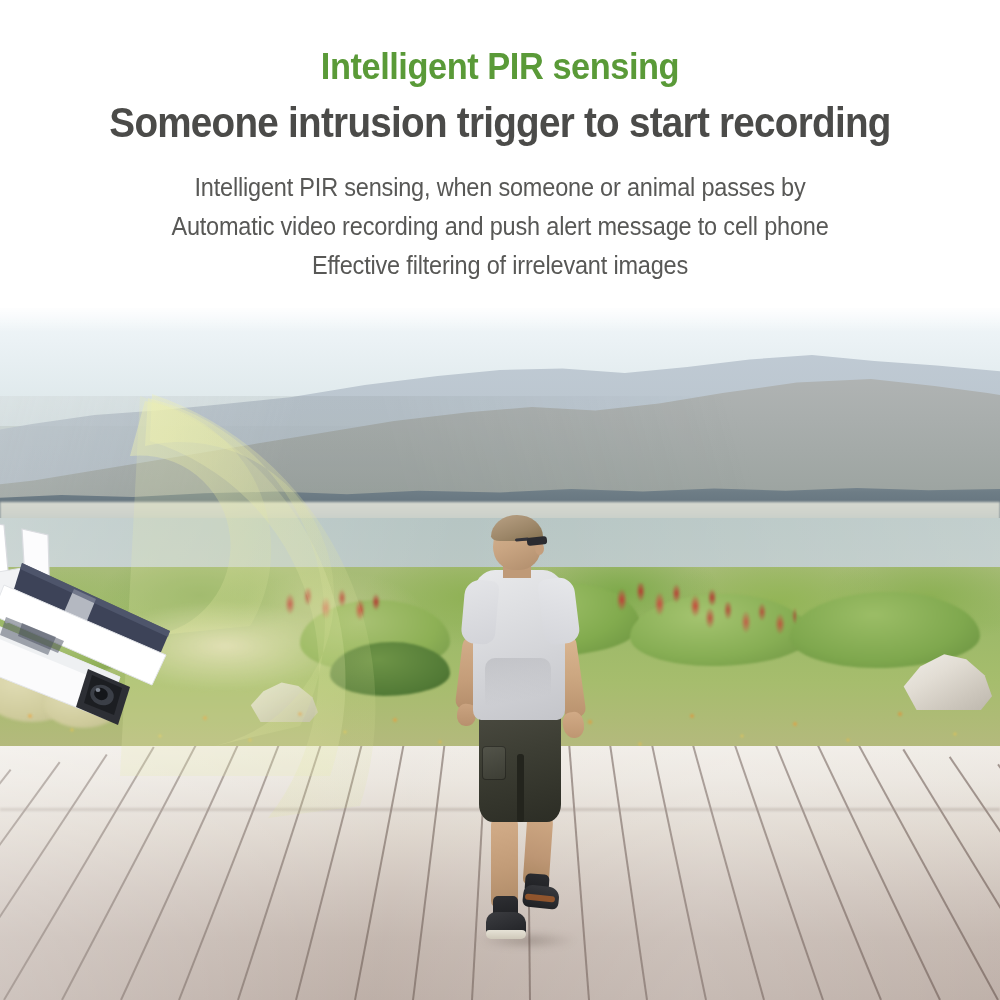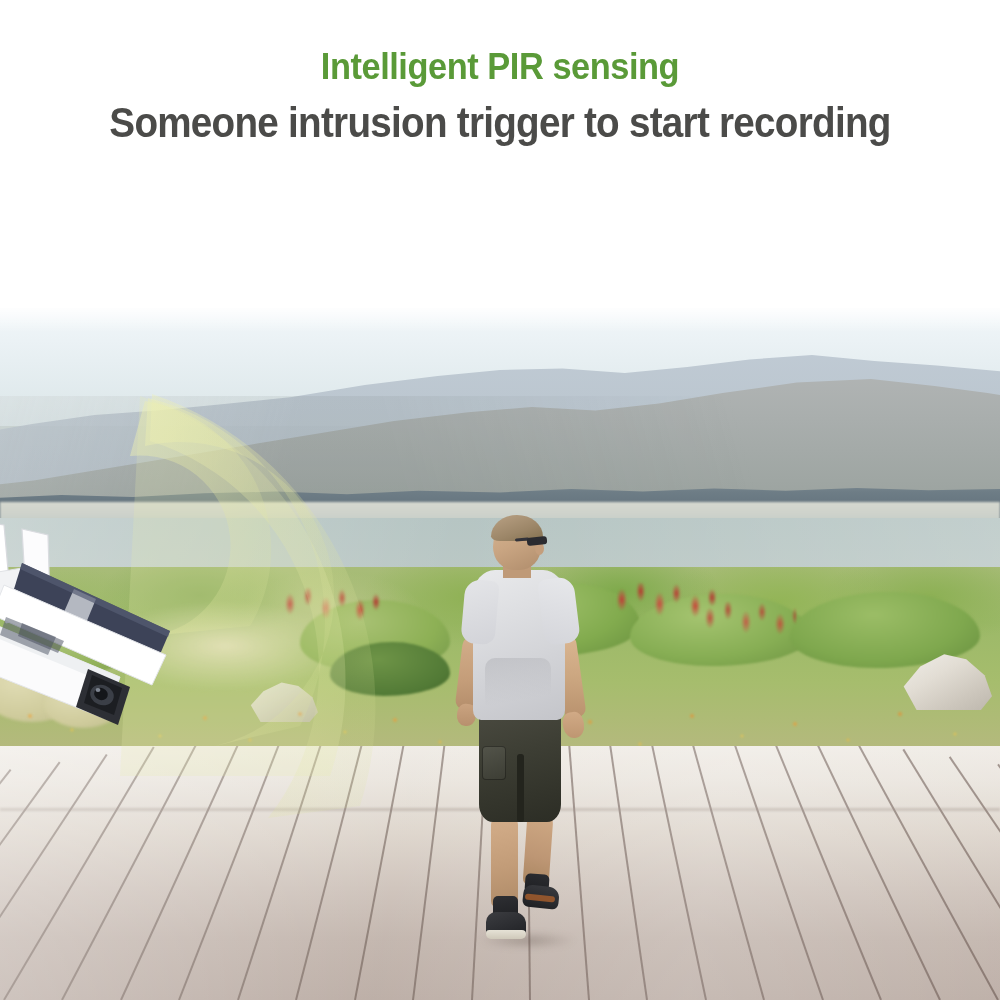--- a/index.html
+++ b/index.html
@@ -559,15 +559,20 @@
       </svg>
     </div>
 
   </div>
 
   <div class="edge-fade-top"></div>
 
   <div class="textblock">
     <div class="h-green">Intelligent PIR sensing</div>
     <div class="h-dark">Someone intrusion trigger to start recording</div>
+    <div class="bodylines">
+      <div>Intelligent PIR sensing, when someone or animal passes by</div>
+      <div>Automatic video recording and push alert message to cell phone</div>
+      <div>Effective filtering of irrelevant images</div>
+    </div>
   </div>
 
 </div>
 
 </body></html>

